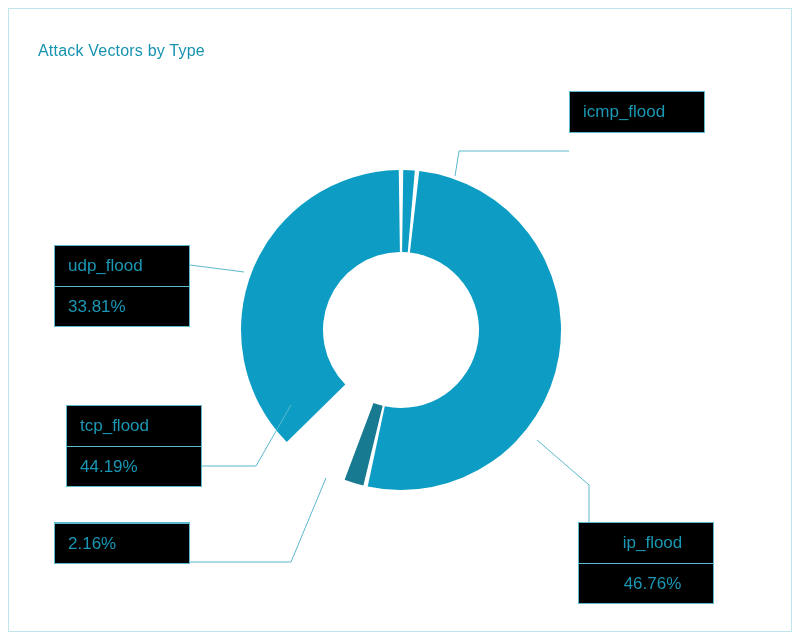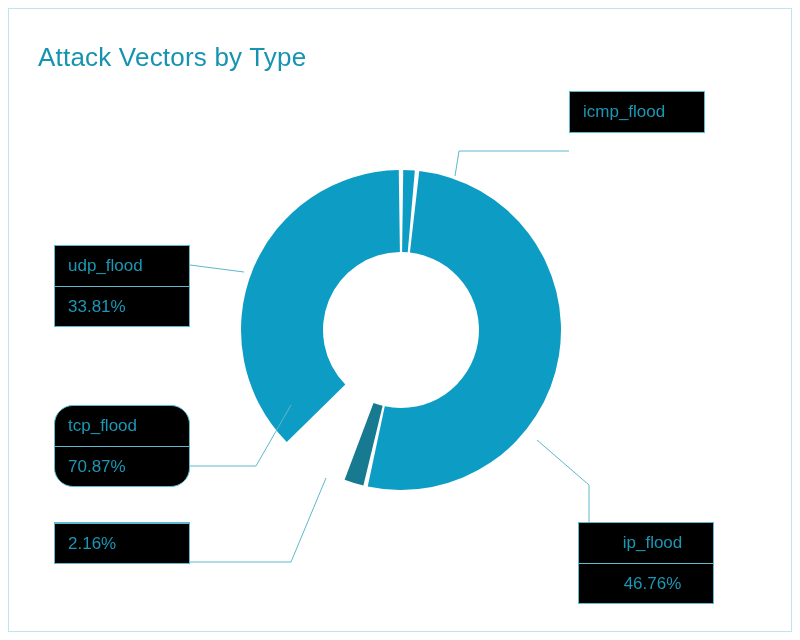--- a/index.html
+++ b/index.html
@@ -24,21 +24,21 @@
     width: 784px;
     height: 624px;
     border: 1px solid #bfe4ed;
     box-sizing: border-box;
     pointer-events: none;
   }
   #chart-title {
     position: absolute;
     left: 38px;
     top: 42px;
-    font-size: 26px;
+    font-size: 16px;
     font-weight: 400;
     color: #1693b0;
     letter-spacing: 0.2px;
     white-space: nowrap;
   }
   #donut-svg {
     position: absolute;
     left: 0;
     top: 0;
   }
@@ -94,23 +94,23 @@
 
   <div class="callout" style="left: 569px; top: 91px;">
     <div class="cell label">icmp_flood</div>
   </div>
 
   <div class="callout" style="left: 54px; top: 245px;">
     <div class="cell label">udp_flood</div>
     <div class="cell value">33.81%</div>
   </div>
 
-  <div class="callout" style="left: 54px; top: 405px; border-radius: 19px;">
+  <div class="callout" style="left: 66px; top: 405px;">
     <div class="cell label">tcp_flood</div>
-    <div class="cell value">70.87%</div>
+    <div class="cell value">44.19%</div>
   </div>
 
   <div class="callout" style="left: 54px; top: 522px;">
     <div class="cell value">2.16%</div>
   </div>
 
   <div class="callout" style="left: 578px; top: 522px; text-align: center;">
     <div class="cell label">ip_flood</div>
     <div class="cell value">46.76%</div>
   </div>

